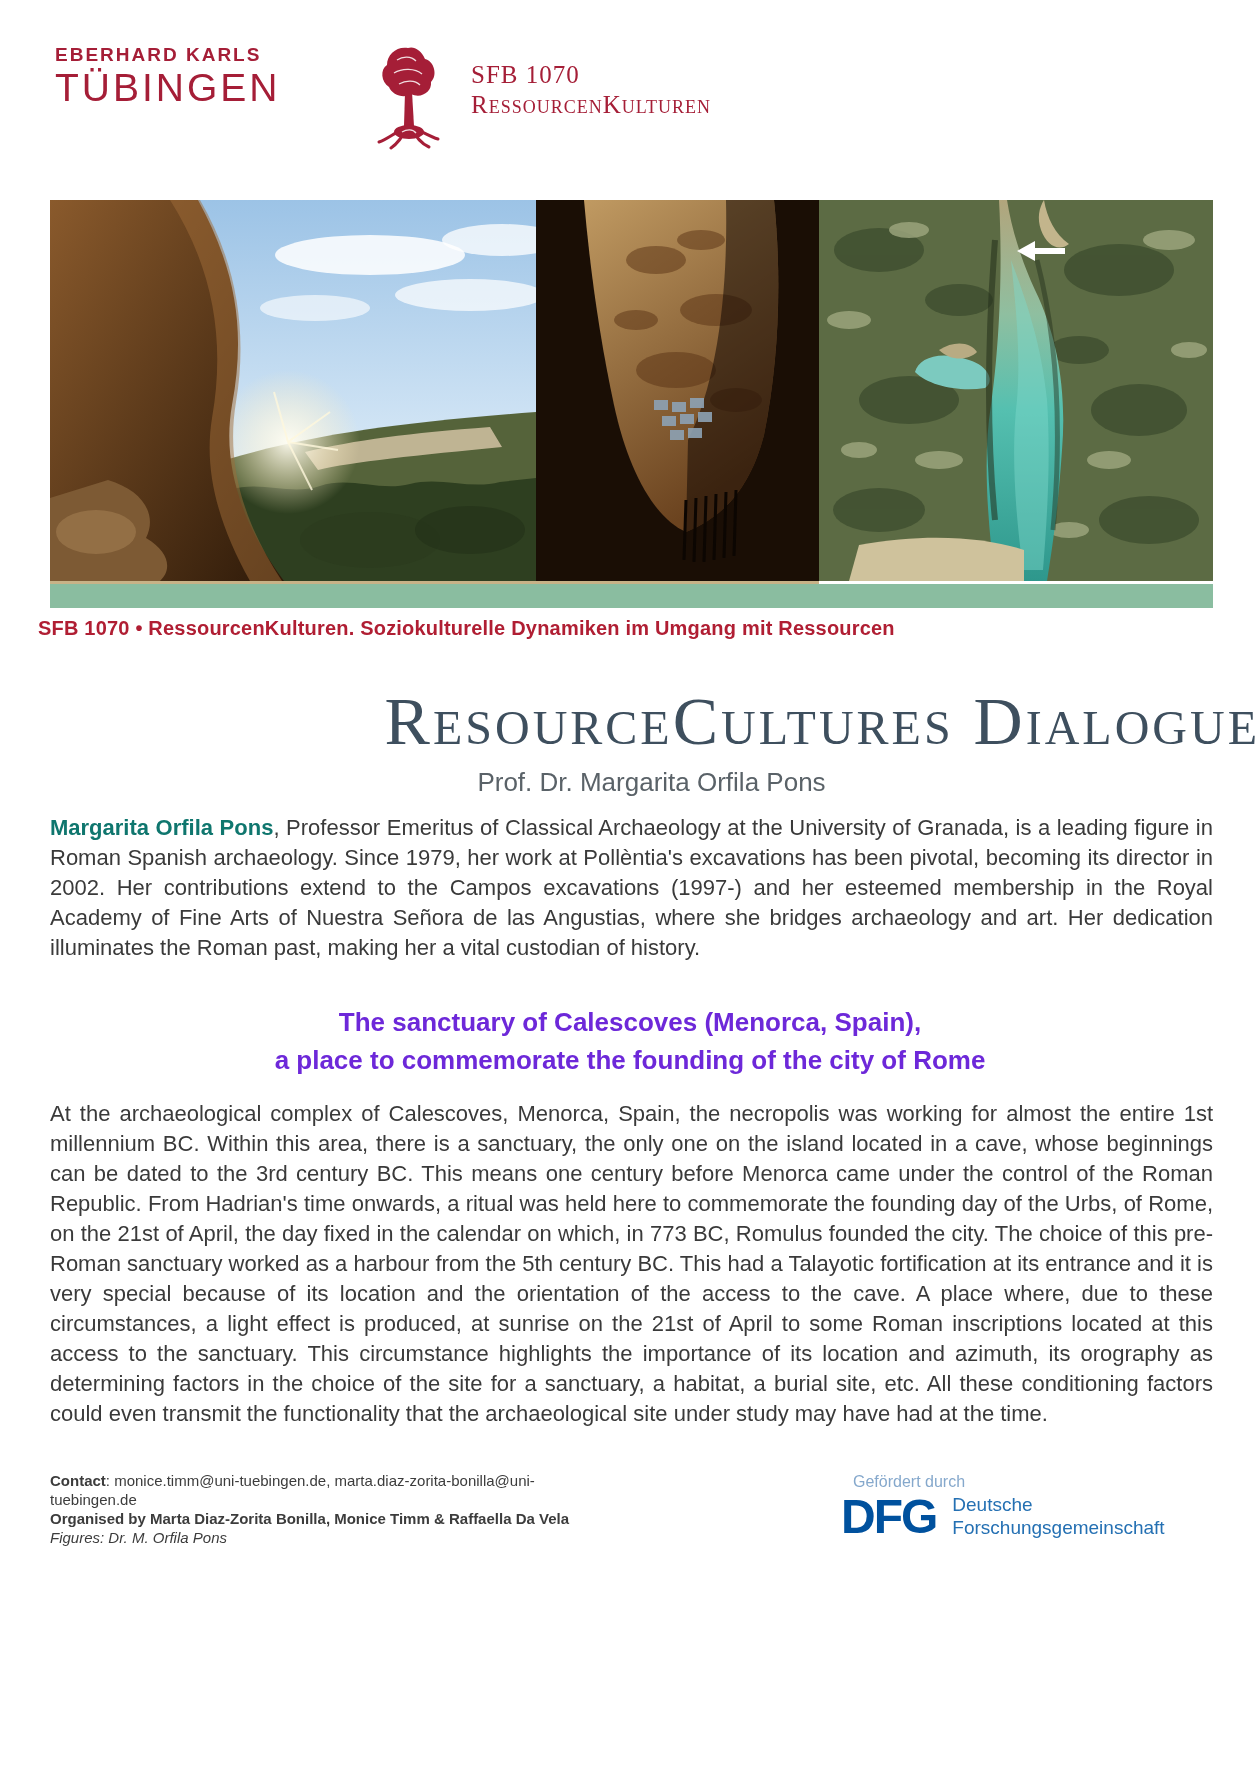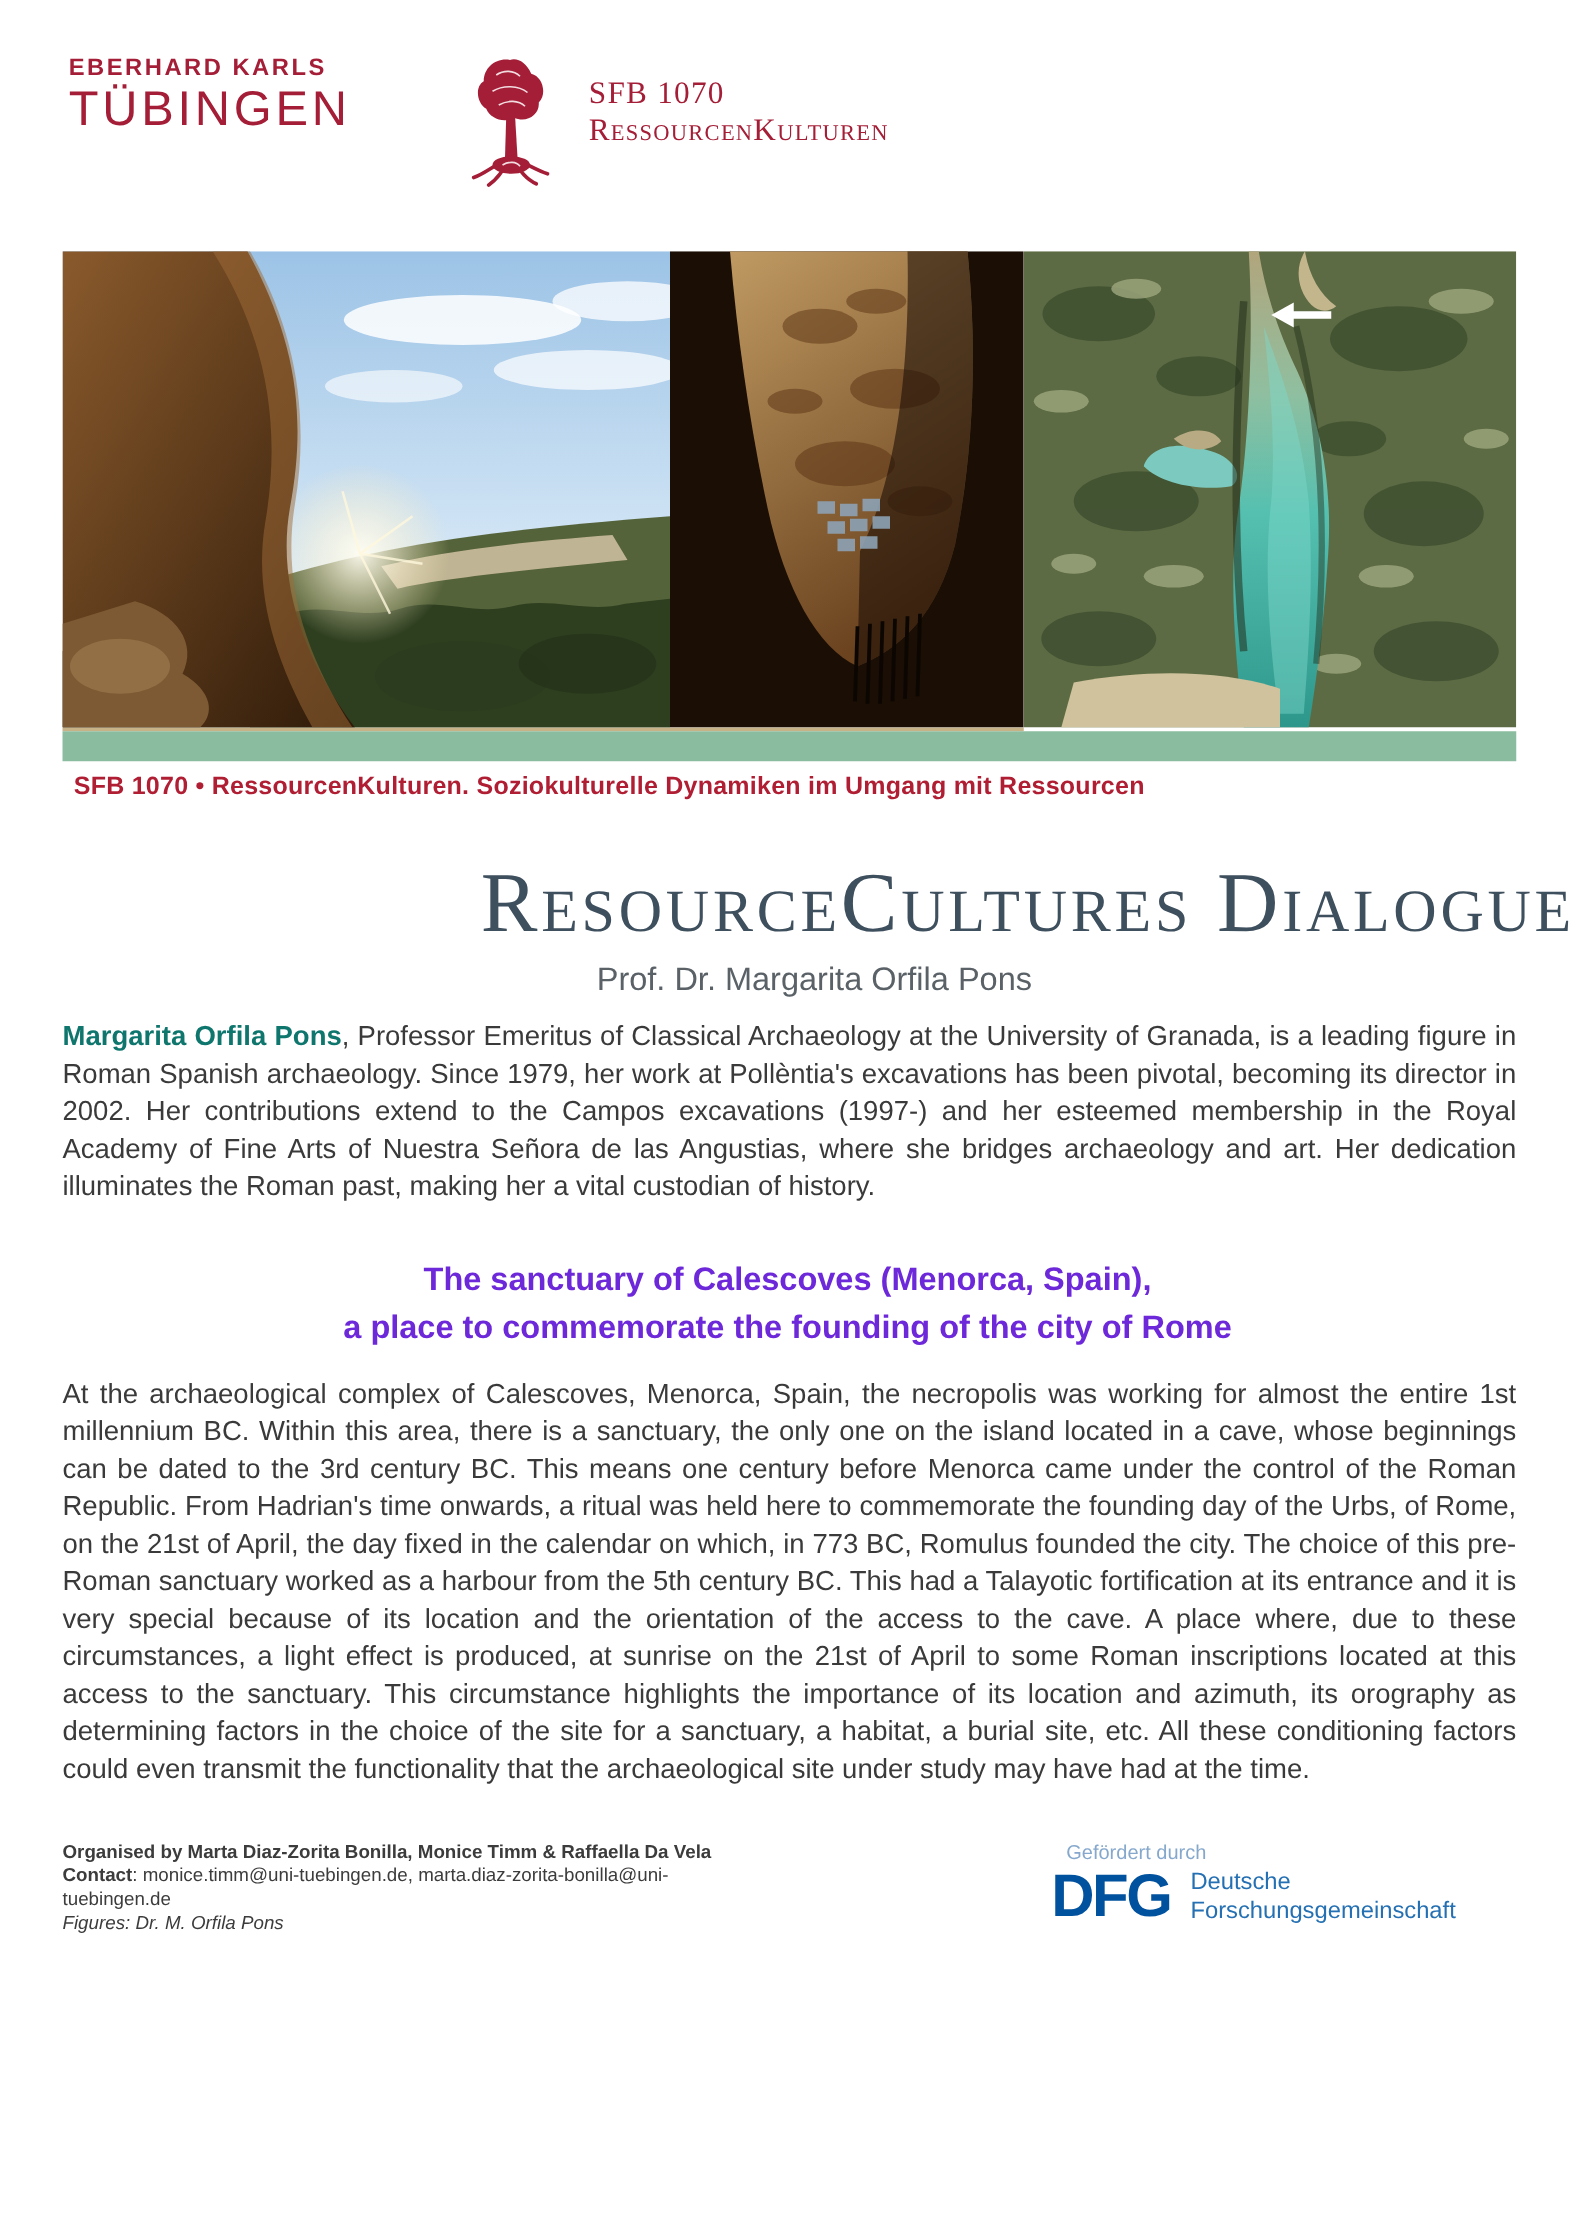--- a/index.html
+++ b/index.html
@@ -17,21 +17,21 @@
   .sfb-block { margin-top:16px; color:var(--brand-red); font-family:"Liberation Serif", serif; }
   .sfb-block .sfb-line1 { font-size:25px; letter-spacing:1px; line-height:1.2; }
   .sfb-block .sfb-line2 { font-size:25px; font-variant:small-caps; letter-spacing:1px; line-height:1.2; }
   
   .banner { margin:46px 47px 0 50px; width:1163px; }
   .photos { display:flex; width:1163px; height:381px; }
   .photos svg { display:block; height:381px; }
   .tan-line { height:3px; width:769px; background:#c7b287; }
   .teal-strip { height:24px; width:1163px; background:var(--strip-green); }
   .caption {
-    margin:9px 0 0 59px; color:var(--accent-red);
+    margin:9px 0 0 38px; color:var(--accent-red);
     font-size:20px; font-weight:bold; letter-spacing:0.2px;
   }
   
   .main-title {
     margin-top:42px; text-align:right; color:var(--title-slate);
     font-family:"Liberation Serif", serif; font-variant:small-caps;
     font-size:68px; letter-spacing:3px; font-weight:500;
   }
   
   .date-line {
@@ -238,22 +238,22 @@
 
   <div class="talk-heading">
     <div>The sanctuary of Calescoves (Menorca, Spain),</div>
     <div>a place to commemorate the founding of the city of Rome</div>
   </div>
 
   <p class="abstract">At the archaeological complex of Calescoves, Menorca, Spain, the necropolis was working for almost the entire 1st millennium BC. Within this area, there is a sanctuary, the only one on the island located in a cave, whose beginnings can be dated to the 3rd century BC. This means one century before Menorca came under the control of the Roman Republic. From Hadrian's time onwards, a ritual was held here to commemorate the founding day of the Urbs, of Rome, on the 21st of April, the day fixed in the calendar on which, in 773 BC, Romulus founded the city. The choice of this pre-Roman sanctuary worked as a harbour from the 5th century BC. This had a Talayotic fortification at its entrance and it is very special because of its location and the orientation of the access to the cave. A place where, due to these circumstances, a light effect is produced, at sunrise on the 21st of April to some Roman inscriptions located at this access to the sanctuary. This circumstance highlights the importance of its location and azimuth, its orography as determining factors in the choice of the site for a sanctuary, a habitat, a burial site, etc. All these conditioning factors could even transmit the functionality that the archaeological site under study may have had at the time.</p>
 
   <div class="footer">
     <div class="credits">
+      <div><b>Contact</b><span>: monice.timm@uni-tuebingen.de, marta.diaz-zorita-bonilla@uni-tuebingen.de</span></div>
       <div><b>Organised by Marta Diaz-Zorita Bonilla, Monice Timm &amp; Raffaella Da Vela</b></div>
-      <div><b>Contact</b><span>: monice.timm@uni-tuebingen.de, marta.diaz-zorita-bonilla@uni-tuebingen.de</span></div>
       <div class="figures">Figures: Dr. M. Orfila Pons</div>
     </div>
     <div class="dfg-block">
       <div class="funded">Gefördert durch</div>
       <div class="dfg-row">
         <div class="dfg-acronym">DFG</div>
         <div class="dfg-name">
           <div>Deutsche</div>
           <div>Forschungsgemeinschaft</div>
         </div>

